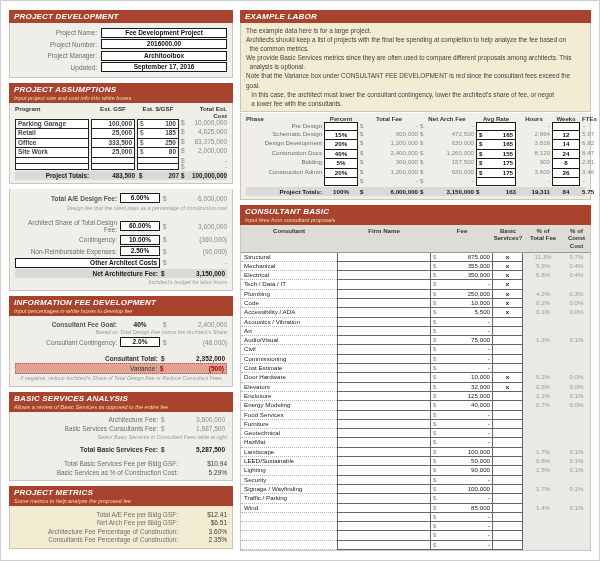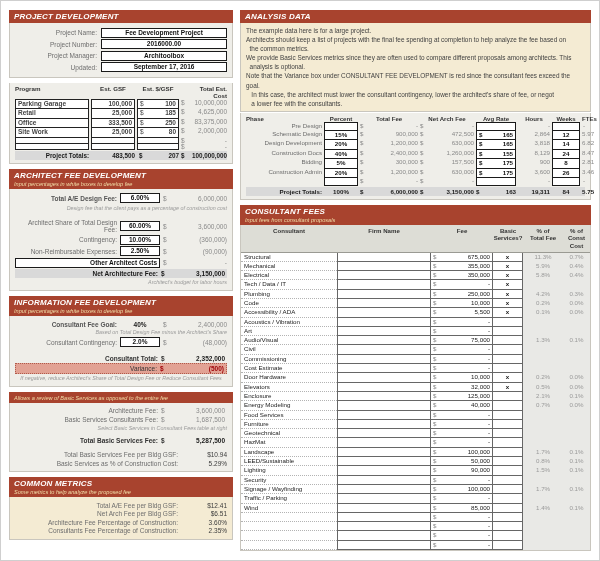--- a/index.html
+++ b/index.html
@@ -98,20 +98,24 @@
           </div>
             <div class="pi-row">
             <span class="lbl">Updated:</span>
             <span class="box">September 17, 2016</span>
           </div>
           </div>
       </div>
     </section>
 
     <section class="card">
+      <div class="sec-head">
+        <div class="sec-title">PROJECT ASSUMPTIONS</div>
+        <div class="sec-sub">Input project size and cost info into white boxes</div>
+      </div>
       <div class="sec-body">
         <div class="pa-row pa-head">
           <span>Program</span>
           <span style="text-align:center">Est. GSF</span>
           <span style="text-align:center">Est. $/GSF</span>
           <span></span>
           <span style="text-align:right">Total Est. Cost</span>
         </div>
         <div>
 
@@ -183,24 +187,20 @@
               <i style="font-style:normal;padding-left:2px">$</i>
               <i style="font-style:normal">207</i>
             </span>
           <span>$</span>
           <span style="text-align:right">100,000,000</span>
         </div>
       </div>
     </section>
 
     <section class="card">
-      <div class="sec-head">
-        <div class="sec-title">ARCHITECT FEE DEVELOPMENT</div>
-        <div class="sec-sub">Input percentages in white boxes to develop fee</div>
-      </div>
       <div class="sec-body">
         <div class="fee-row">
           <span class="lbl" style="font-weight:bold;color:#555">Total A/E Design Fee:</span>
           <span class="box">6.00%</span>
           <span class="dol">$</span>
           <span class="num">6,000,000</span>
         </div>
         <div class="note">Design fee that the client pays as a percentage of construction cost</div>
         <div class="spacer"></div>
         <div class="fee-row">
@@ -264,20 +264,21 @@
           <span style="text-align:right;color:#333;font-weight:normal">Variance:</span>
           <span>$</span>
           <span style="text-align:right">(500)</span>
         </div>
         <div class="note" style="text-align:center">If negative, reduce Architect's Share of Total Design Fee or Reduce Consultant Fees</div>
       </div>
     </section>
 
     <section class="card">
       <div class="sec-head">
+        <div class="sec-title">BASIC SERVICES ANALYSIS</div>
         <div class="sec-sub">Allows a review of Basic Services as opposed to the entire fee</div>
       </div>
       <div class="sec-body">
         <div class="fee-band">
           <span class="lbl">Architecture Fee:</span>
           <span class="dol">$</span>
           <span class="num">3,600,000</span>
         </div>
         <div class="fee-band">
           <span class="lbl">Basic Services Consultants Fee:</span>
@@ -298,21 +299,21 @@
         </div>
         <div class="kv-row">
           <span class="lbl">Basic Services as % of Construction Cost:</span>
           <span class="v">5.29%</span>
         </div>
       </div>
     </section>
 
     <section class="card">
       <div class="sec-head">
-        <div class="sec-title">COMMON METRICS</div>
+        <div class="sec-title">PROJECT METRICS</div>
         <div class="sec-sub">Some metrics to help analyze the proposed fee</div>
       </div>
       <div class="sec-body cream">
         <div>
 
         <div class="kv-row">
             <span class="lbl">Total A/E Fee per Bldg GSF:</span>
             <span class="v">$12.41</span>
           </div>
             <div class="kv-row">
@@ -330,21 +331,21 @@
           </div>
       </div>
     </section>
 
   </div>
 
   <div class="col-right">
 
     <section class="card" style="margin-bottom:0">
       <div class="sec-head">
-        <div class="sec-title">ANALYSIS DATA</div>
+        <div class="sec-title">EXAMPLE LABOR</div>
       </div>
       <div class="sec-body cream">
         <div>
 
         <div class="ed-line">The example data here is for a large project.</div>
             <div class="ed-line">Architects should keep a list of projects with the final fee spending at completion to help analyze the fee based on</div>
             <div class="ed-line">&nbsp;&nbsp;the common metrics.</div>
             <div class="ed-line">We provide Basic Services metrics since they are often used to compare different proposals among architects.  This</div>
             <div class="ed-line">&nbsp;&nbsp;analysis is optional.</div>
             <div class="ed-line">Note that the Variance box under CONSULTANT FEE DEVELOPMENT is red since the consultant fees exceed the goal.</div>
@@ -521,21 +522,21 @@
             </span>
           <span style="text-align:right">19,311</span>
           <span style="text-align:center">84</span>
           <span style="text-align:right">5.75</span>
         </div>
       </div>
     </section>
 
     <section class="card" style="margin-bottom:0">
       <div class="sec-head">
-        <div class="sec-title">CONSULTANT FEES</div>
+        <div class="sec-title">CONSULTANT BASIC</div>
         <div class="sec-sub">Input fees from consultant proposals</div>
       </div>
       <div class="cf-wrap">
         <div class="cf-row cf-head">
           <span>Consultant</span>
           <span>Firm Name</span>
           <span>Fee</span>
           <span>
               <i style="font-style:normal;display:block">Basic</i>
               <i style="font-style:normal;display:block">Services?</i>

